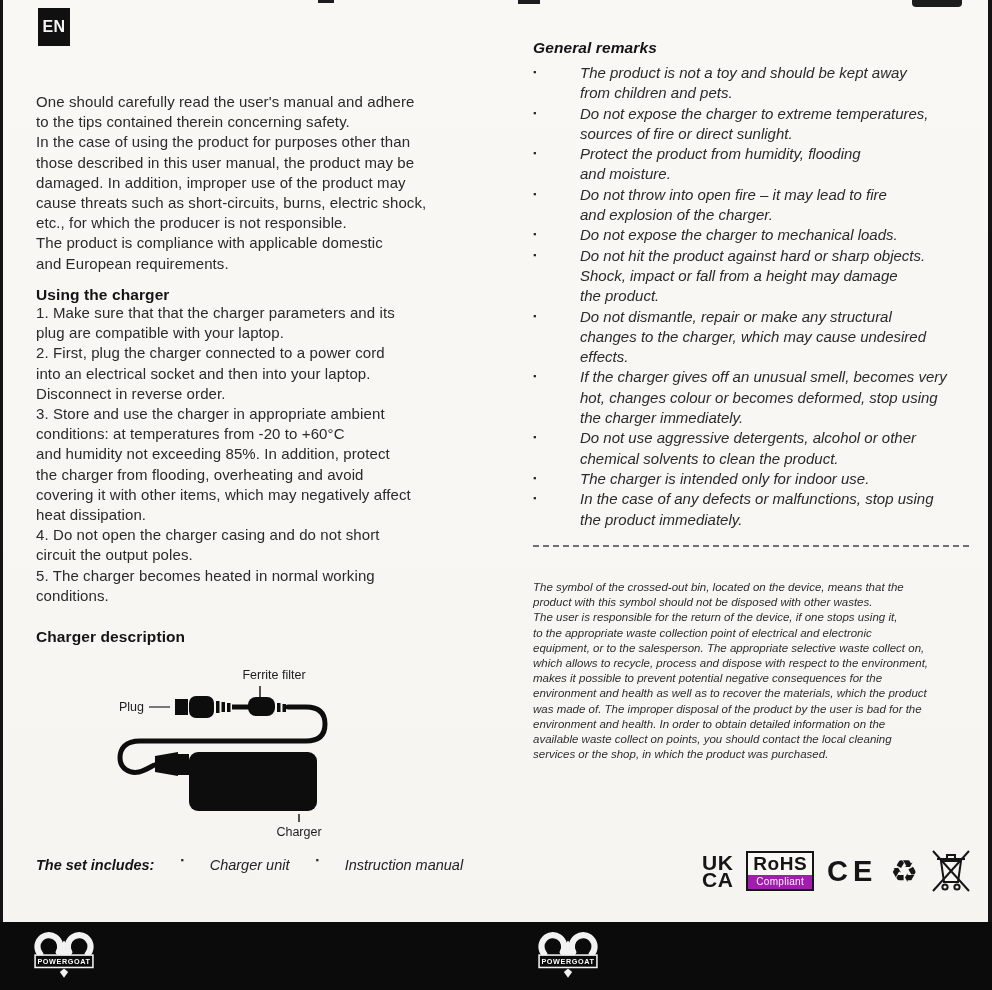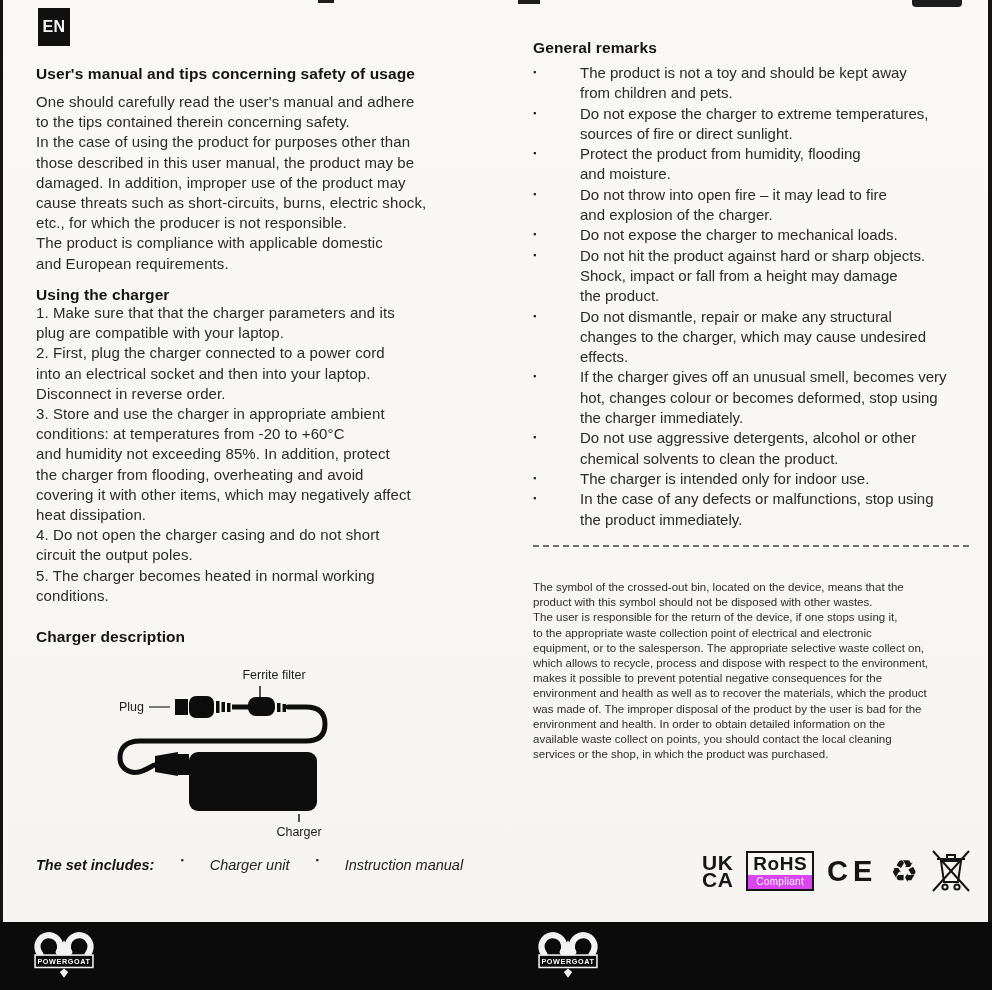--- a/index.html
+++ b/index.html
@@ -18,21 +18,21 @@
   .edge-right { right: 0; top: 0; width: 4px; height: 990px; }
   .artifact { position: absolute; background: #1d1d1d; }
 
   .lang-badge {
     position: absolute; left: 38px; top: 8px; width: 32px; height: 38px;
     background: #101010; color: #f5f5f5; font-weight: 700; font-size: 16px;
     display: flex; align-items: center; justify-content: center; letter-spacing: .5px;
   }
 
   .col-left { position: absolute; left: 36px; width: 452px; }
-  .col-right { position: absolute; left: 533px; width: 436px; }
+  .col-right { position: absolute; left: 533px; width: 436px; font-style: italic; }
 
   h2.head {
     font-size: 15.5px; font-weight: 700; color: #141414; letter-spacing: .1px;
   }
   .body-text {
     font-size: 15px; line-height: 20.2px; color: #2a2a2a;
     white-space: pre-line; letter-spacing: .1px;
   }
 
   .bullet-list { list-style: none; }
@@ -49,21 +49,21 @@
 
   .set-line { font-size: 14.5px; color: #232323; display: flex; align-items: flex-start; gap: 26px; font-style: italic; }
   .set-line .lbl { font-weight: 700; color: #141414; }
   .set-line .dot { font-size: 9px; position: relative; top: -2px; }
 
   
   .marks { position: absolute; left: 702px; top: 845px; height: 52px; display: flex; align-items: center; gap: 13px; color: #151515; }
   .ukca { font-weight: 800; font-size: 21px; line-height: 17px; letter-spacing: .5px; }
   .rohs { border: 2.5px solid #151515; text-align: center; background: #f9f8f5; }
   .rohs-title { font-size: 19px; font-weight: 800; padding: 0 5px; letter-spacing: .5px; }
-  .rohs-sub { background: #d946ef; color: #f5f5f5; font-size: 10px; padding: 1px 4px 2px; letter-spacing: .3px; }
+  .rohs-sub { background: #a21caf; color: #f5f5f5; font-size: 10px; padding: 1px 4px 2px; letter-spacing: .3px; }
   .ce { font-size: 29px; font-weight: 700; letter-spacing: 5px; }
   .recycle { font-size: 31px; line-height: 1; }
 
   .footer {
     position: absolute; left: 0; top: 922px; width: 992px; height: 68px; background: #0b0b0b;
   }
   .logo { position: absolute; top: 3px; }
   .logo-1 { left: 33px; }
   .logo-2 { left: 537px; }
 
@@ -75,21 +75,20 @@
 <div class="page">
 
   <div class="edge edge-left"></div>
   <div class="edge edge-right"></div>
   <div class="artifact" style="left:318px; top:0; width:16px; height:3px;"></div>
   <div class="artifact" style="left:518px; top:0; width:22px; height:4px;"></div>
   <div class="artifact" style="left:912px; top:0; width:50px; height:7px; border-radius:0 0 4px 4px;"></div>
 
   <div class="lang-badge">EN</div>
 
-  <h2 class="head col-left" style="top:65px;">User's manual and tips concerning safety of usage</h2>
   <p class="body-text col-left" style="top:92px;">One should carefully read the user's manual and adhere
 to the tips contained therein concerning safety.
 In the case of using the product for purposes other than
 those described in this user manual, the product may be
 damaged. In addition, improper use of the product may
 cause threats such as short-circuits, burns, electric shock,
 etc., for which the producer is not responsible.
 The product is compliance with applicable domestic
 and European requirements.</p>
 

